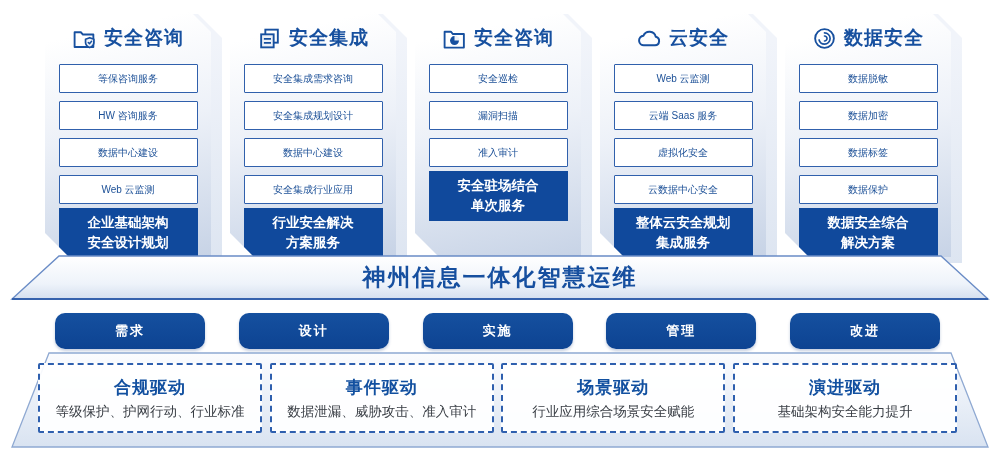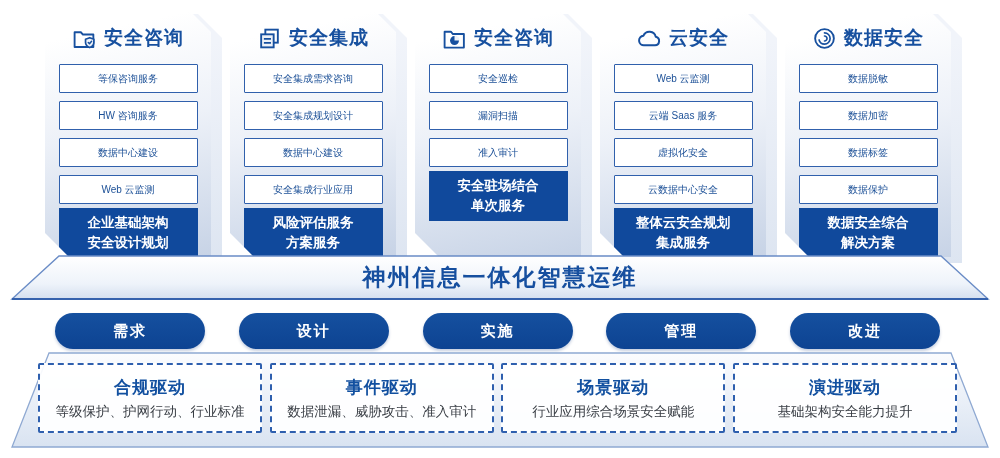--- a/index.html
+++ b/index.html
@@ -39,23 +39,23 @@
   
   .banner-wrap{position:absolute;left:10px;top:255px;width:980px;height:46px;}
   .banner-svg{position:absolute;left:0;top:0;}
   .banner-title{
     position:absolute;left:0;top:0;width:100%;height:44px;line-height:44px;text-align:center;
     font-size:23px;font-weight:bold;color:#164f9f;letter-spacing:2px;
   }
   
   .pills-row{position:absolute;left:55px;top:313px;width:885px;height:36px;display:flex;justify-content:space-between;}
   .pill{
-    width:150px;height:36px;border-radius:18px;
+    width:150px;height:36px;border-radius:10px;
     background:linear-gradient(180deg,#15509f,#0d4392);
-    color:#ffffff;font-size:15px;font-weight:bold;letter-spacing:2px;
+    color:#ffffff;font-size:13px;font-weight:bold;letter-spacing:2px;
     display:flex;align-items:center;justify-content:center;
     box-shadow:0 2px 3px rgba(20,60,130,.25);
   }
   
   .bottom-wrap{position:absolute;left:10px;top:352px;width:980px;height:97px;}
   .drivers-row{position:absolute;left:38px;top:363px;width:919px;height:70px;display:flex;justify-content:space-between;}
   .driver-box{
     width:220px;height:66px;border:2px dashed #2e5fae;border-radius:2px;
     background:rgba(255,255,255,.93);
     display:flex;flex-direction:column;align-items:center;justify-content:center;gap:4px;
@@ -101,21 +101,21 @@
       </svg>
       <span class="card-title">安全集成</span>
     </div>
     <div class="card-items">
       <div class="card-item">安全集成需求咨询</div>
       <div class="card-item">安全集成规划设计</div>
       <div class="card-item">数据中心建设</div>
       <div class="card-item">安全集成行业应用</div>
     </div>
     <div class="card-footer">
-      <div>风险评估服务</div>
+      <div>行业安全解决</div>
       <div>方案服务</div>
     </div>
   </div>
 </div>
 
 <div class="card-slot cs2">
   <div class="card-shadow"></div>
   <div class="card">
     <div class="card-header">
       <svg class="card-icon" viewBox="0 0 24 24">

